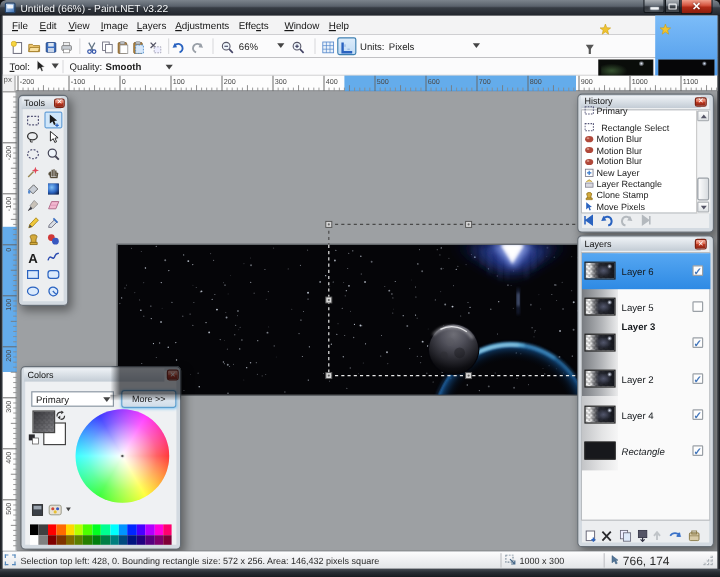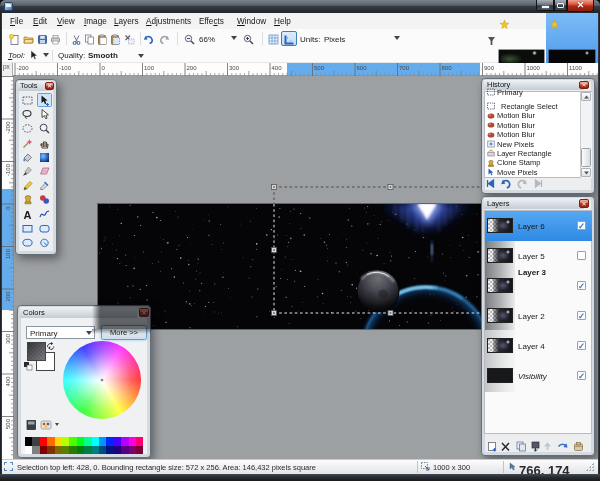--- a/index.html
+++ b/index.html
@@ -23,20 +23,21 @@
 .frameB{position:absolute;left:0;top:474px;width:600px;height:7px;background:linear-gradient(#454b53,#2a2e35 40%,#171a1f);}
 .panel{position:absolute;border-radius:4px;border:1px solid #666e76;
  box-shadow:inset 0 0 0 3px rgba(208,216,224,.92), 3px 4px 8px rgba(0,0,0,.4);}
 .chk{position:absolute;width:9px;height:9px;background:#fdfdfd;border:1px solid #9aa0a6;border-radius:1px;font-size:8.5px;line-height:8px;color:#4477bb;font-weight:bold;text-align:center;}
 
 </style></head><body>
 <div class="win">
 <div class="titlebar"></div>
 <div style="left:4px;top:2px;width:9px;height:9px;position:absolute;background:linear-gradient(135deg,#cfe0f2,#3c72b8);border:0.5px solid #24456e;border-radius:1.5px;"></div>
 <div style="left:6px;top:4px;width:5px;height:3px;position:absolute;background:#fff;border-radius:0.5px;opacity:.85;"></div>
+<div style="position:absolute;left:17px;top:1.5px;font-size:8.5px;color:#f4f6f8;text-shadow:0 1px 2px rgba(0,0,0,.7);">Untitled (66%) - Paint.NET v3.22</div>
 <div style="position:absolute;left:536px;top:0;width:18px;height:11px;background:linear-gradient(rgba(255,255,255,.35),rgba(255,255,255,.1) 45%,rgba(0,0,0,.25) 50%,rgba(255,255,255,.12));border:0.5px solid #11151a;border-top:none;border-radius:0 0 2px 2px;"></div>
 <div style="position:absolute;left:542px;top:5.5px;width:7px;height:2px;background:#f2f4f6;box-shadow:0 0 2px #bcd;"></div>
 <div style="position:absolute;left:554px;top:0;width:13px;height:11px;background:linear-gradient(rgba(255,255,255,.35),rgba(255,255,255,.1) 45%,rgba(0,0,0,.25) 50%,rgba(255,255,255,.12));border:0.5px solid #11151a;border-top:none;"></div>
 <div style="position:absolute;left:557px;top:3px;width:7px;height:5px;border:1.4px solid #f2f4f6;border-radius:1px;"></div>
 <div style="position:absolute;left:567px;top:0;width:27px;height:11.5px;background:linear-gradient(#f0a08c 0%,#d75742 40%,#b02a16 55%,#8c1d0c 100%);border:0.5px solid #11151a;border-top:none;border-radius:0 0 3px 2px;"></div>
 <div style="position:absolute;left:567px;top:0;width:27px;height:11.5px;color:#fff;font-size:9px;font-weight:bold;text-align:center;line-height:11px;text-shadow:0 0 2px rgba(0,0,0,.6);">✕</div>
 <div class="menubar"></div>
 <div class="menuitem" style="left:10px"><u>F</u>ile</div>
 <div class="menuitem" style="left:33px"><u>E</u>dit</div>
 <div class="menuitem" style="left:57px"><u>V</u>iew</div>
@@ -159,21 +160,21 @@
 <div class="sep" style="left:66px;top:32px;height:13px;"></div>
 <div class="sep" style="left:140px;top:32px;height:13px;"></div>
 <div class="sep" style="left:177px;top:32px;height:13px;"></div>
 <div class="sep" style="left:262px;top:32px;height:13px;"></div>
 <div class="sep" style="left:52px;top:50px;height:11px;"></div>
 <div style="position:absolute;left:199px;top:34.5px;font-size:8px;color:#222;">66%</div>
 <div style="position:absolute;left:231px;top:36px;width:0;height:0;border-left:3px solid transparent;border-right:3px solid transparent;border-top:4px solid #444;"></div>
 <div style="position:absolute;left:300px;top:34.5px;font-size:8px;color:#222;">Units:</div>
 <div style="position:absolute;left:324px;top:34.5px;font-size:8px;color:#222;">Pixels</div>
 <div style="position:absolute;left:394px;top:36px;width:0;height:0;border-left:3px solid transparent;border-right:3px solid transparent;border-top:4px solid #444;"></div>
-<div style="position:absolute;left:8px;top:51px;font-size:8px;color:#222;font-style:italic;"><u>T</u>ool:</div>
+<div style="position:absolute;left:8px;top:51px;font-size:8px;color:#222;"><u>T</u>ool:</div>
 <div style="position:absolute;left:43px;top:53px;width:0;height:0;border-left:3px solid transparent;border-right:3px solid transparent;border-top:4px solid #444;"></div>
 <div style="position:absolute;left:58px;top:51px;font-size:8px;color:#222;">Quality:</div>
 <div style="position:absolute;left:88px;top:51px;font-size:8px;color:#222;font-weight:bold;">Smooth</div>
 <div style="position:absolute;left:138px;top:53.5px;width:0;height:0;border-left:3px solid transparent;border-right:3px solid transparent;border-top:4px solid #444;"></div>
 <div style="position:absolute;left:546px;top:13px;width:52px;height:50px;background:linear-gradient(#7cbcf8,#4f9bea);"></div>
 <div style="position:absolute;left:500px;top:20px;width:9px;height:9px;">
     <svg width="9" height="9" viewBox="0 0 10 10">
       <polygon points="5,0 6.3,3.4 10,3.6 7.1,5.9 8,9.5 5,7.4 2,9.5 2.9,5.9 0,3.6 3.7,3.4" fill="#f0c330" stroke="#c89a10" stroke-width="0.5"></polygon>
     </svg>
   </div>
@@ -1007,21 +1008,21 @@
       <ellipse cx="3" cy="3.2" rx="1.2" ry="0.8" fill="#d89080"></ellipse>
     </svg>
   </div>
 <div style="left:497px;top:130.10000000000002px;font-size:7.5px;color:#1a1a1a;position:absolute;">Motion Blur</div>
 <div style="left:487px;top:140.00000000000003px;width:8px;height:8px;position:absolute;">
     <svg width="8" height="8" viewBox="0 0 8 8">
       <rect x="0.8" y="1" width="6.4" height="6" fill="#fdfdfd" stroke="#778" stroke-width="0.7"></rect>
       <path d="M4 2.2 V5.8 M2.2 4 H5.8" stroke="#3377cc" stroke-width="1"></path>
     </svg>
   </div>
-<div style="left:497px;top:139.50000000000003px;font-size:7.5px;color:#1a1a1a;position:absolute;">New Pixels</div>
+<div style="left:497px;top:139.50000000000003px;font-size:7.5px;color:#1a1a1a;position:absolute;">New Layer</div>
 <div style="left:487px;top:149.40000000000003px;width:8px;height:8px;position:absolute;">
     <svg width="8" height="8" viewBox="0 0 8 8">
       <rect x="0.8" y="3.5" width="6.4" height="3.5" fill="#d8d8e0" stroke="#778" stroke-width="0.6"></rect>
       <path d="M1.5 2.5 L4 0.8 L6.5 2.5" fill="#e8c860" stroke="#a8882a" stroke-width="0.6"></path>
     </svg>
   </div>
 <div style="left:497px;top:148.90000000000003px;font-size:7.5px;color:#1a1a1a;position:absolute;">Layer Rectangle</div>
 <div style="left:487px;top:158.80000000000004px;width:8px;height:8px;position:absolute;">
     <svg width="8" height="8" viewBox="0 0 8 8">
       <path d="M1.5 7.5 L6.5 7.5 L6.5 6 L1.5 6 Z M2.5 6 L2.5 4.6 C2.5 3.6 1.9 3.6 1.9 2.6 C1.9 1 6.1 1 6.1 2.6 C6.1 3.6 5.5 3.6 5.5 4.6 L5.5 6" fill="#d4aa3c" stroke="#8a6a14" stroke-width="0.6"></path>
@@ -1104,21 +1105,21 @@
 <div style="left:518px;top:312px;position:absolute;font-size:8px;color:#14181c;">Layer 2</div>
 <div class="chk" style="left:577px;top:311px;">✓</div>
 <div style="left:487px;top:338px;width:26px;height:15px;position:absolute;background:repeating-conic-gradient(#f2f2f2 0% 25%, #b8b8b8 0% 50%) 0 0/4px 4px;border:1.5px solid #222;overflow:hidden;">
     <div style="position:absolute;left:5px;top:0;width:21px;height:13px;background:linear-gradient(90deg,rgba(18,20,28,.25),rgba(14,16,24,.88) 30%,rgba(10,12,18,.96));"></div>
     <div style="position:absolute;left:9px;top:2px;width:12px;height:9px;background:radial-gradient(ellipse at 50% 50%,rgba(95,100,125,.8),rgba(40,44,60,.3) 70%,transparent);"></div>
     <div style="position:absolute;left:18px;top:1px;width:4px;height:4px;background:radial-gradient(circle,#dde4f5,transparent 75%);"></div>
   </div>
 <div style="left:518px;top:342px;position:absolute;font-size:8px;color:#14181c;">Layer 4</div>
 <div class="chk" style="left:577px;top:341px;">✓</div>
 <div style="left:487px;top:368px;width:26px;height:15px;position:absolute;background:#17181c;border:1.5px solid #222;overflow:hidden;"></div>
-<div style="left:518px;top:372px;position:absolute;font-size:8px;color:#14181c;font-style:italic;">Visibility</div>
+<div style="left:518px;top:372px;position:absolute;font-size:8px;color:#14181c;font-style:italic;">Rectangle</div>
 <div class="chk" style="left:577px;top:371px;">✓</div>
 <div style="left:487px;top:441px;width:11px;height:11px;position:absolute;">
     <svg width="11" height="11" viewBox="0 0 11 11">
       <rect x="1.5" y="1.5" width="7" height="8" fill="#fdfdfd" stroke="#667" stroke-width="0.8"></rect>
       <path d="M7.5 7 L7.5 10.5 M5.8 8.8 L9.2 8.8" stroke="#2a63c0" stroke-width="1.2"></path>
     </svg>
   </div>
 <div style="left:500px;top:441px;width:11px;height:11px;position:absolute;">
     <svg width="11" height="11" viewBox="0 0 11 11">
       <path d="M2 2 L9 9.5 M9 2 L2 9.5" stroke="#2a2a2e" stroke-width="1.5"></path>
@@ -1242,21 +1243,21 @@
       <path d="M4 4 L8 8 M8 5 V8 H5" stroke="#446688" fill="none"></path>
     </svg>
   </div>
 <div style="position:absolute;left:433px;top:462.5px;font-size:7.5px;color:#2a2a2a;">1000 x 300</div>
 <div style="position:absolute;left:503px;top:461px;width:1px;height:12px;background:#c2c4c7;"></div>
 <div style="position:absolute;left:508px;top:462px;width:9px;height:9px;">
     <svg width="9" height="9">
       <path d="M2 1 L2 7 L4 5.4 L5.2 8 L6.4 7.4 L5.2 5 L7 4.8 Z" fill="#557799" stroke="#335577" stroke-width="0.4"></path>
     </svg>
   </div>
-<div style="position:absolute;left:519px;top:462.5px;font-size:13px;color:#2a2a2a;font-weight:bold;">766, 174</div>
+<div style="position:absolute;left:519px;top:462.5px;font-size:10px;color:#2a2a2a;">766, 174</div>
 <div style="position:absolute;left:586px;top:463px;width:9px;height:9px;">
     <svg width="9" height="9">
       <rect x="6" y="0" width="2" height="2" fill="#aab0b6"></rect>
       <rect x="6" y="0" width="1" height="1" fill="#fff"></rect>
       <rect x="3" y="3" width="2" height="2" fill="#aab0b6"></rect>
       <rect x="3" y="3" width="1" height="1" fill="#fff"></rect>
       <rect x="6" y="3" width="2" height="2" fill="#aab0b6"></rect>
       <rect x="6" y="3" width="1" height="1" fill="#fff"></rect>
       <rect x="0" y="6" width="2" height="2" fill="#aab0b6"></rect>
       <rect x="0" y="6" width="1" height="1" fill="#fff"></rect>

